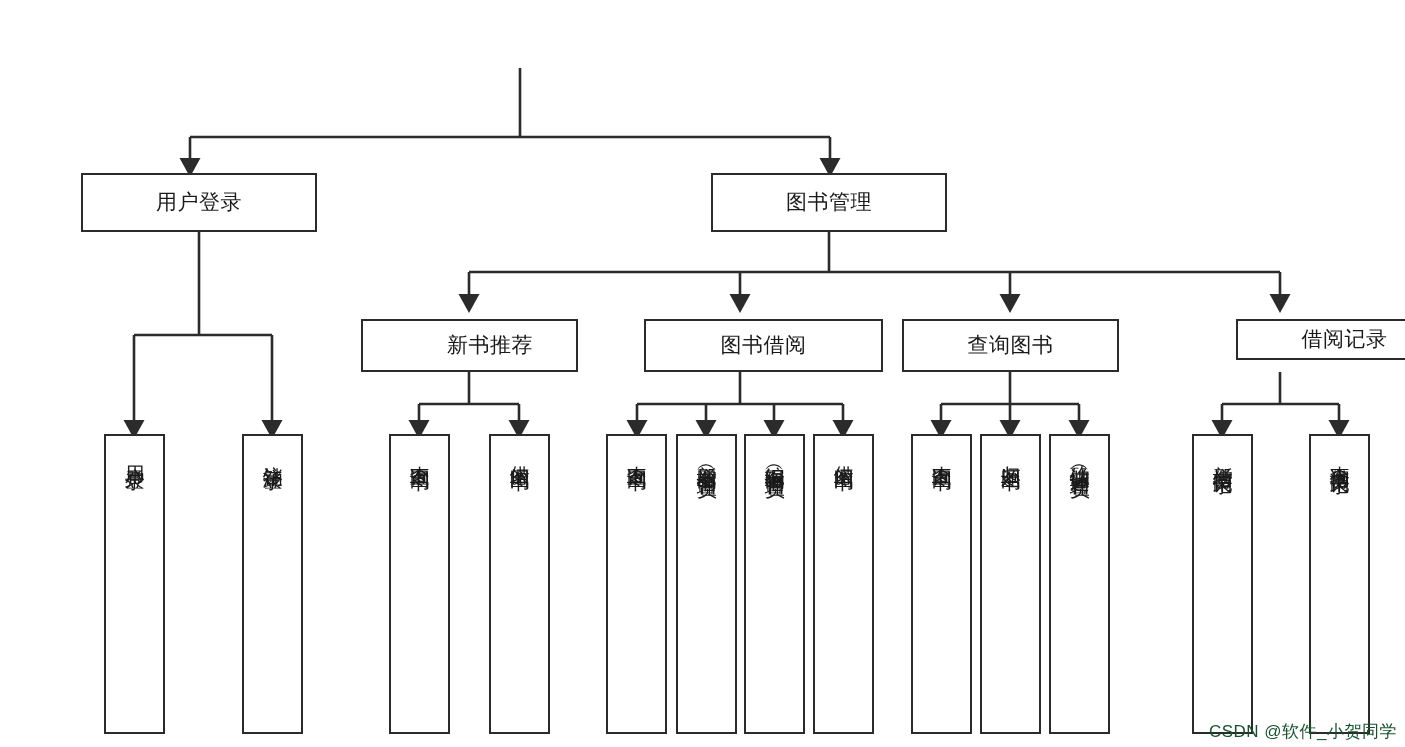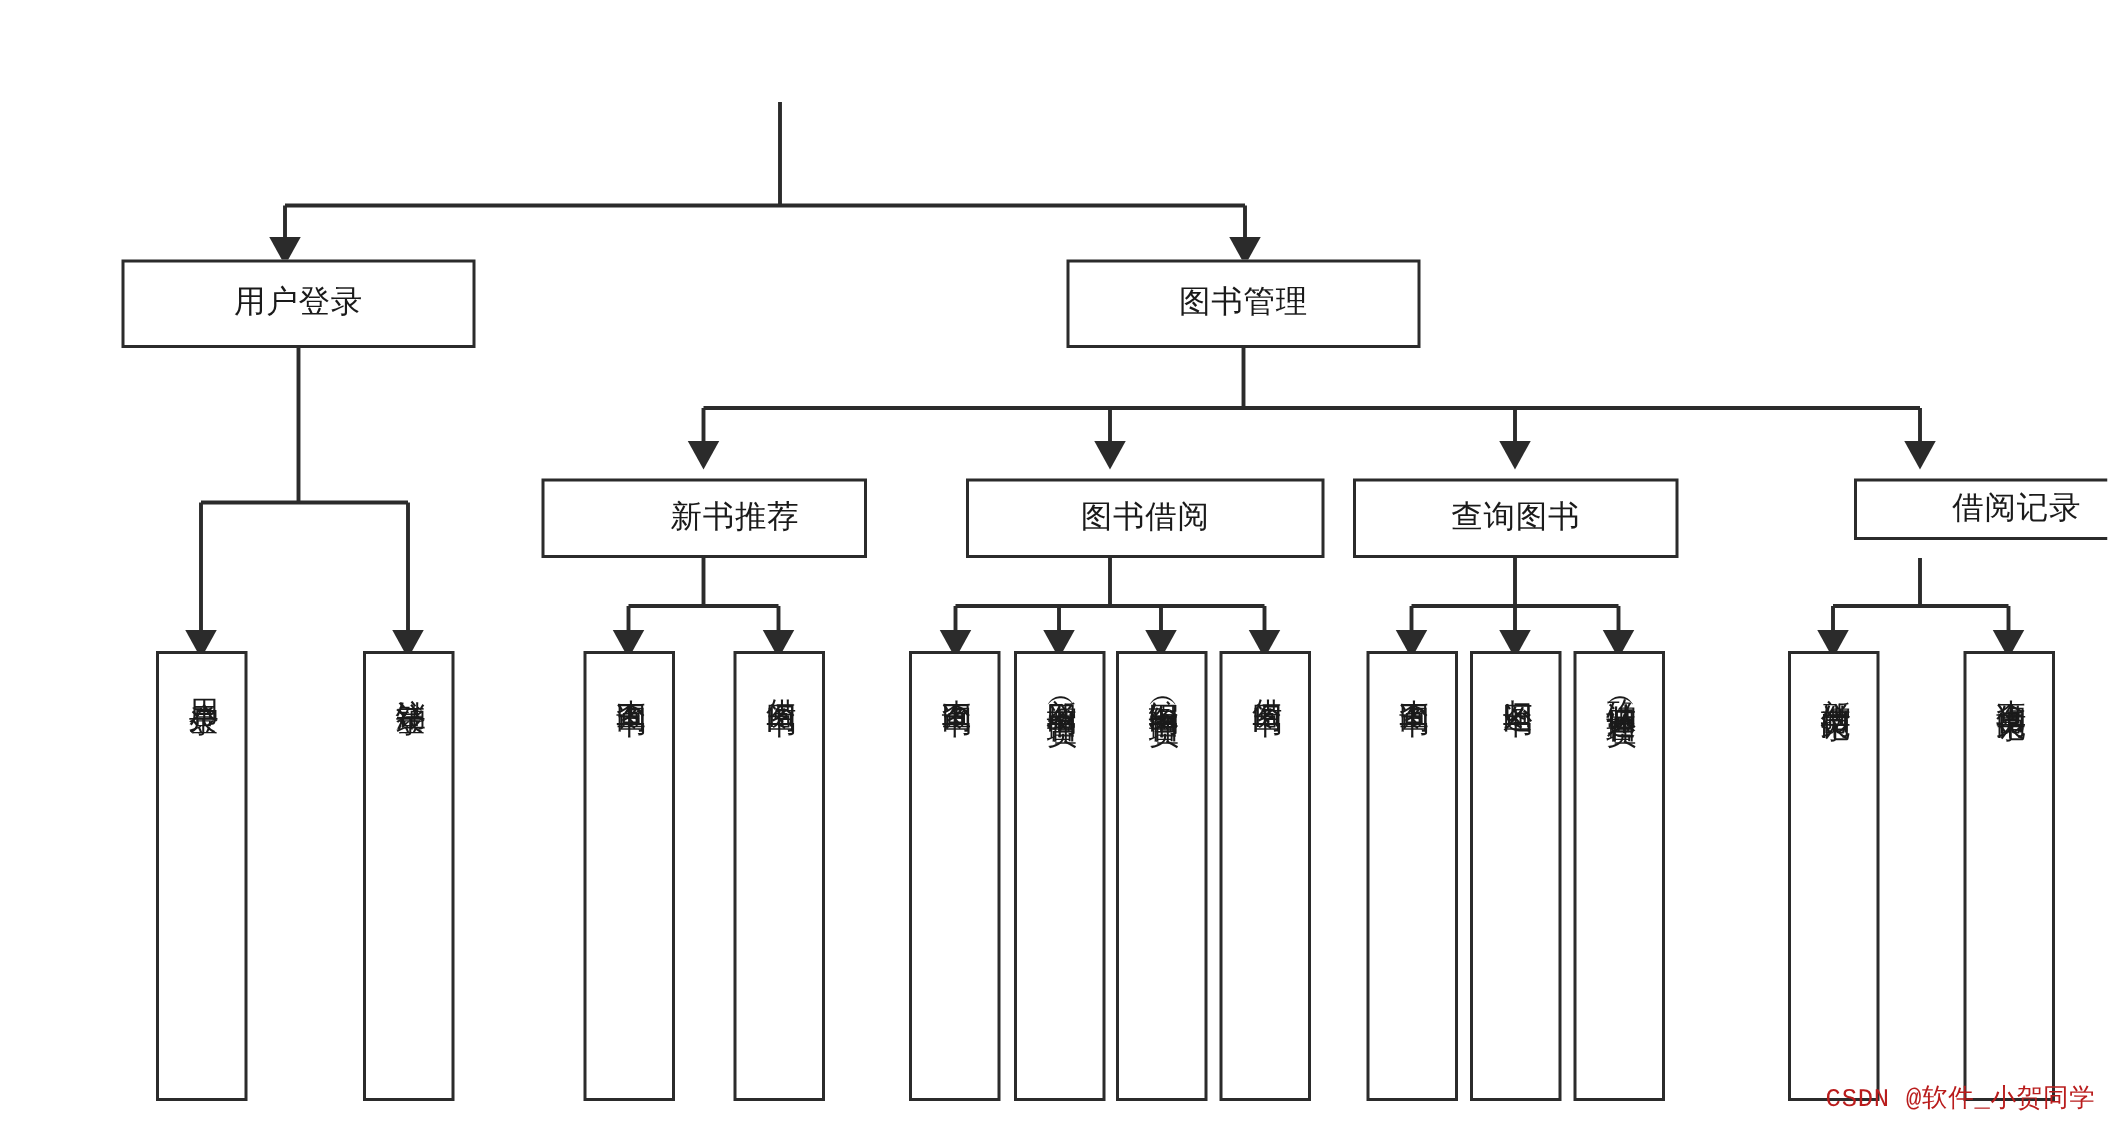--- a/index.html
+++ b/index.html
@@ -61,25 +61,24 @@
     font-size: 20px;
     line-height: 1.18;
     letter-spacing: 2px;
     white-space: nowrap;
   }
   #watermark {
     position: absolute;
     right: 8px;
     bottom: 4px;
     font-size: 17px;
-    color: #b91c1c;
+    color: #14532d;
     letter-spacing: 0.5px;
     white-space: nowrap;
     user-select: none;
-    font-family: Liberation Mono, monospace;
   }
 </style>
 </head>
 <body>
 
 <div id="diagram-root">
 
   <svg id="edge-layer" viewBox="0 0 1405 747" width="1405" height="747" xmlns="http://www.w3.org/2000/svg">
     <defs>
       <marker id="arrowhead" markerWidth="9" markerHeight="9" refX="3.2" refY="4.5" orient="auto" markerUnits="strokeWidth">

